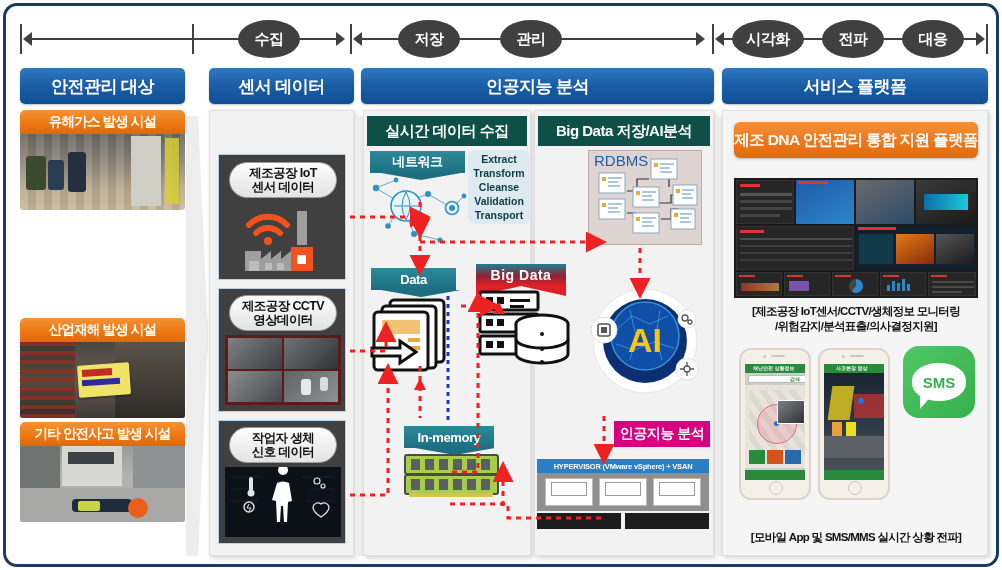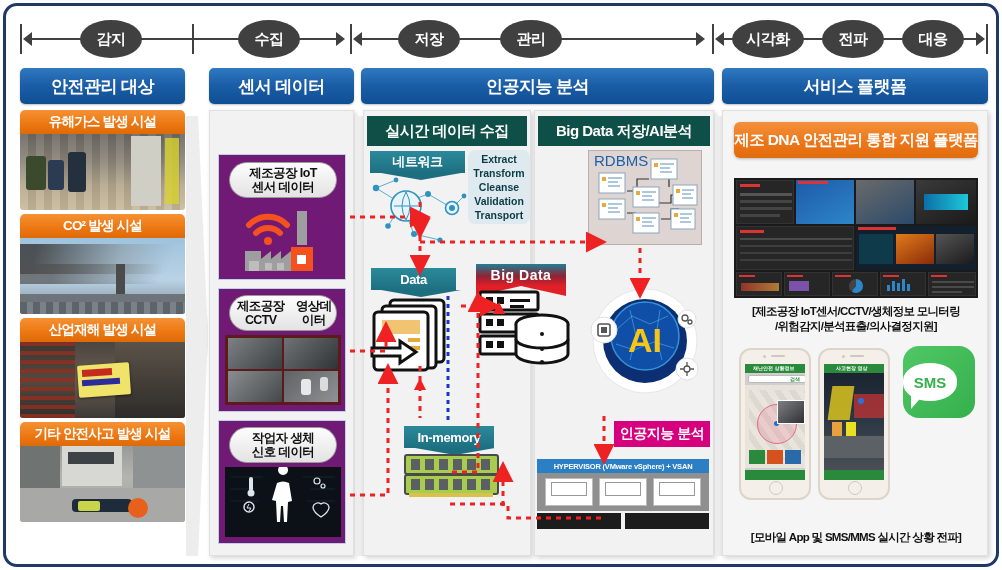--- a/index.html
+++ b/index.html
@@ -65,21 +65,21 @@
   }
 
   
   .datasources-pill {
     position: absolute; border-radius: 16px;
     background: linear-gradient(180deg,#b28ae8 0%,#8c4fd8 50%,#7a38cc 100%);
     color:#fff; font-size:14px; font-weight:bold;
     display:flex; align-items:center; justify-content:center;
     box-shadow: 0 1px 3px rgba(0,0,0,.3);
   }
-  .sensorbox { position:absolute; background:#701a75; border:1px solid #b9d2e6; }
+  .sensorbox { position:absolute; background:#404040; border:1px solid #b9d2e6; }
   .sensor-pill {
     position:absolute; border-radius:18px;
     background: linear-gradient(180deg,#fdfdfd 0%,#e3e3e3 100%);
     border:1px solid #9a9a9a; color:#111; font-weight:bold;
     font-size:12.5px; line-height:14px; text-align:center;
     display:flex; align-items:center; justify-content:center;
     letter-spacing:-0.6px;
   }
 
   
@@ -136,21 +136,21 @@
     display:flex; align-items:center; justify-content:center;
     letter-spacing:-0.6px; box-shadow:0 1px 3px rgba(0,0,0,.25);
   }
   .caption { position:absolute; text-align:center; font-size:11.5px;
     font-weight:bold; color:#111; line-height:15px; letter-spacing:-0.7px; }
   .phone { position:absolute; background:#f4efe9; border:2px solid #ddd4ca;
     border-radius:12px; overflow:hidden; }
   .phone-screen { position:absolute; left:4px; right:4px; top:14px; bottom:18px;
     background:#cfcfcf; overflow:hidden; }
   .msg-icon { position:absolute; border-radius:16px;
-    display:flex; align-items:center; justify-content:flex-start; }
+    display:flex; align-items:center; justify-content:center; }
   .bubble { position:relative; background:#fff; border-radius:50%/46%;
     display:flex; align-items:center; justify-content:center;
     font-weight:bold; }
   .bubble::after{ content:""; position:absolute; left:14%; top:78%;
     border-left:0 solid transparent; border-right:14px solid transparent;
     border-top:16px solid #fff; }
 
   
   .ph { position:absolute; inset:0; }
   .dashboard { position:absolute; background:#1a1a1a; overflow:hidden; }
@@ -161,21 +161,20 @@
 
 <div class="frame">
 
   <div class="stagebar">
 
     <div class="stage-group" style="left:0px; width:328px;">
       <div class="tick l"></div>
       <div class="stage-line"></div>
       <div class="arrowhead l"></div>
       <div class="arrowhead r"></div>
-      <div class="stage-pill" style="left:60px; width:62px;">감지</div>
       <div class="stage-pill" style="left:218px; width:62px;">수집</div>
     </div>
     <div class="stage-group" style="left:172px; width:1px;">
       <div class="tick l"></div>
     </div>
 
     <div class="stage-group" style="left:330px; width:358px;">
       <div class="tick l"></div>
       <div class="stage-line"></div>
       <div class="arrowhead l"></div>
@@ -209,34 +208,20 @@
       <div class="ph" style="background:
         repeating-linear-gradient(90deg, rgba(255,255,255,.07) 0 8px, rgba(0,0,0,.07) 8px 16px);"></div>
       <div style="position:absolute;left:6px;top:22px;width:20px;height:34px;background:#3b4a2d;border-radius:3px;"></div>
       <div style="position:absolute;left:28px;top:26px;width:16px;height:30px;background:#2b3c52;border-radius:3px;"></div>
       <div style="position:absolute;left:48px;top:18px;width:18px;height:40px;background:#25303f;border-radius:3px;"></div>
       <div style="position:absolute;right:6px;top:4px;width:14px;height:66px;background:#d8d22e;opacity:.8;"></div>
       <div style="position:absolute;right:24px;top:2px;width:30px;height:70px;background:#cfcfc6;"></div>
     </div>
   </div>
 
-  <div class="facility" style="top:208px;">
-    <div class="fac-label">CO² 발생 시설</div>
-    <div class="fac-img">
-      <div class="ph" style="background: linear-gradient(180deg,#9fc3dd 0%,#b9d3e6 55%,#7e8a92 100%);"></div>
-      <div style="position:absolute;left:0;top:6px;width:100%;height:30px;
-        background: linear-gradient(105deg, rgba(60,60,60,.85) 10%, rgba(120,120,120,.35) 60%, rgba(255,255,255,0) 90%);"></div>
-      <div style="position:absolute;left:0;top:26px;width:100%;height:20px;
-        background: linear-gradient(100deg, rgba(80,80,80,.7) 20%, rgba(255,255,255,0) 85%);"></div>
-      <div style="position:absolute;left:96px;top:26px;width:9px;height:50px;background:#4b4b4b;"></div>
-      <div style="position:absolute;left:0;bottom:0;width:100%;height:20px;background:#6d747a;"></div>
-      <div style="position:absolute;left:0;bottom:0;width:100%;height:12px;
-        background: repeating-linear-gradient(90deg,#5c646b 0 7px,#7a8189 7px 13px);"></div>
-    </div>
-  </div>
 
   <div class="facility" style="top:312px;">
     <div class="fac-label">산업재해 발생 시설</div>
     <div class="fac-img">
       <div class="ph" style="background: linear-gradient(180deg,#4a4540 0%,#6a5d52 50%,#3d3a36 100%);"></div>
       <div style="position:absolute;left:0;top:0;width:55px;height:100%;
         background: repeating-linear-gradient(0deg,#8c2c1e 0 4px, rgba(0,0,0,.25) 4px 9px);opacity:.85;"></div>
       <div style="position:absolute;right:0;top:0;width:70px;height:100%;
         background: linear-gradient(180deg,#5b5349,#2e2b28);"></div>
       <div style="position:absolute;left:58px;top:22px;width:52px;height:32px;background:#f0e36a;
@@ -281,21 +266,21 @@
       <path d="M4 48 L4 68 L50 68 L50 48 L40 56 L40 48 L30 56 L30 48 L20 56 L20 48 Z" fill="#9e9e9e"></path>
       <rect x="50" y="44" width="22" height="24" fill="#f4511e"></rect>
       <rect x="56" y="52" width="9" height="9" fill="#ffffff"></rect>
       <rect x="8" y="58" width="10" height="10" fill="#bdbdbd"></rect>
       <rect x="24" y="60" width="7" height="7" fill="#bdbdbd"></rect>
       <rect x="36" y="60" width="7" height="7" fill="#bdbdbd"></rect>
     </svg>
   </div>
 
   <div class="sensorbox" style="left:212px; top:282px; width:128px; height:124px;">
-    <div class="sensor-pill" style="left:10px; top:6px; width:108px; height:36px; flex-direction:row;">
+    <div class="sensor-pill" style="left:10px; top:6px; width:108px; height:36px; flex-direction:column;">
       <span>제조공장 CCTV</span>
       <span>영상데이터</span>
     </div>
     <div style="position:absolute;left:6px;top:46px;width:116px;height:70px;background:#5c1a1a;padding:2px;">
       <div style="position:absolute;left:3px;top:3px;width:54px;height:31px;background:linear-gradient(135deg,#7d8184,#3b3f42);"></div>
       <div style="position:absolute;left:59px;top:3px;width:54px;height:31px;background:linear-gradient(135deg,#6f7375,#2f3335);"></div>
       <div style="position:absolute;left:3px;top:36px;width:54px;height:31px;background:linear-gradient(135deg,#8a8e90,#44484a);"></div>
       <div style="position:absolute;left:59px;top:36px;width:54px;height:31px;background:linear-gradient(135deg,#5f6365,#8e9295);"></div>
       <div style="position:absolute;left:76px;top:44px;width:10px;height:16px;background:#e8e8e8;border-radius:3px;"></div>
       <div style="position:absolute;left:95px;top:42px;width:8px;height:14px;background:#dcdcdc;border-radius:3px;"></div>

